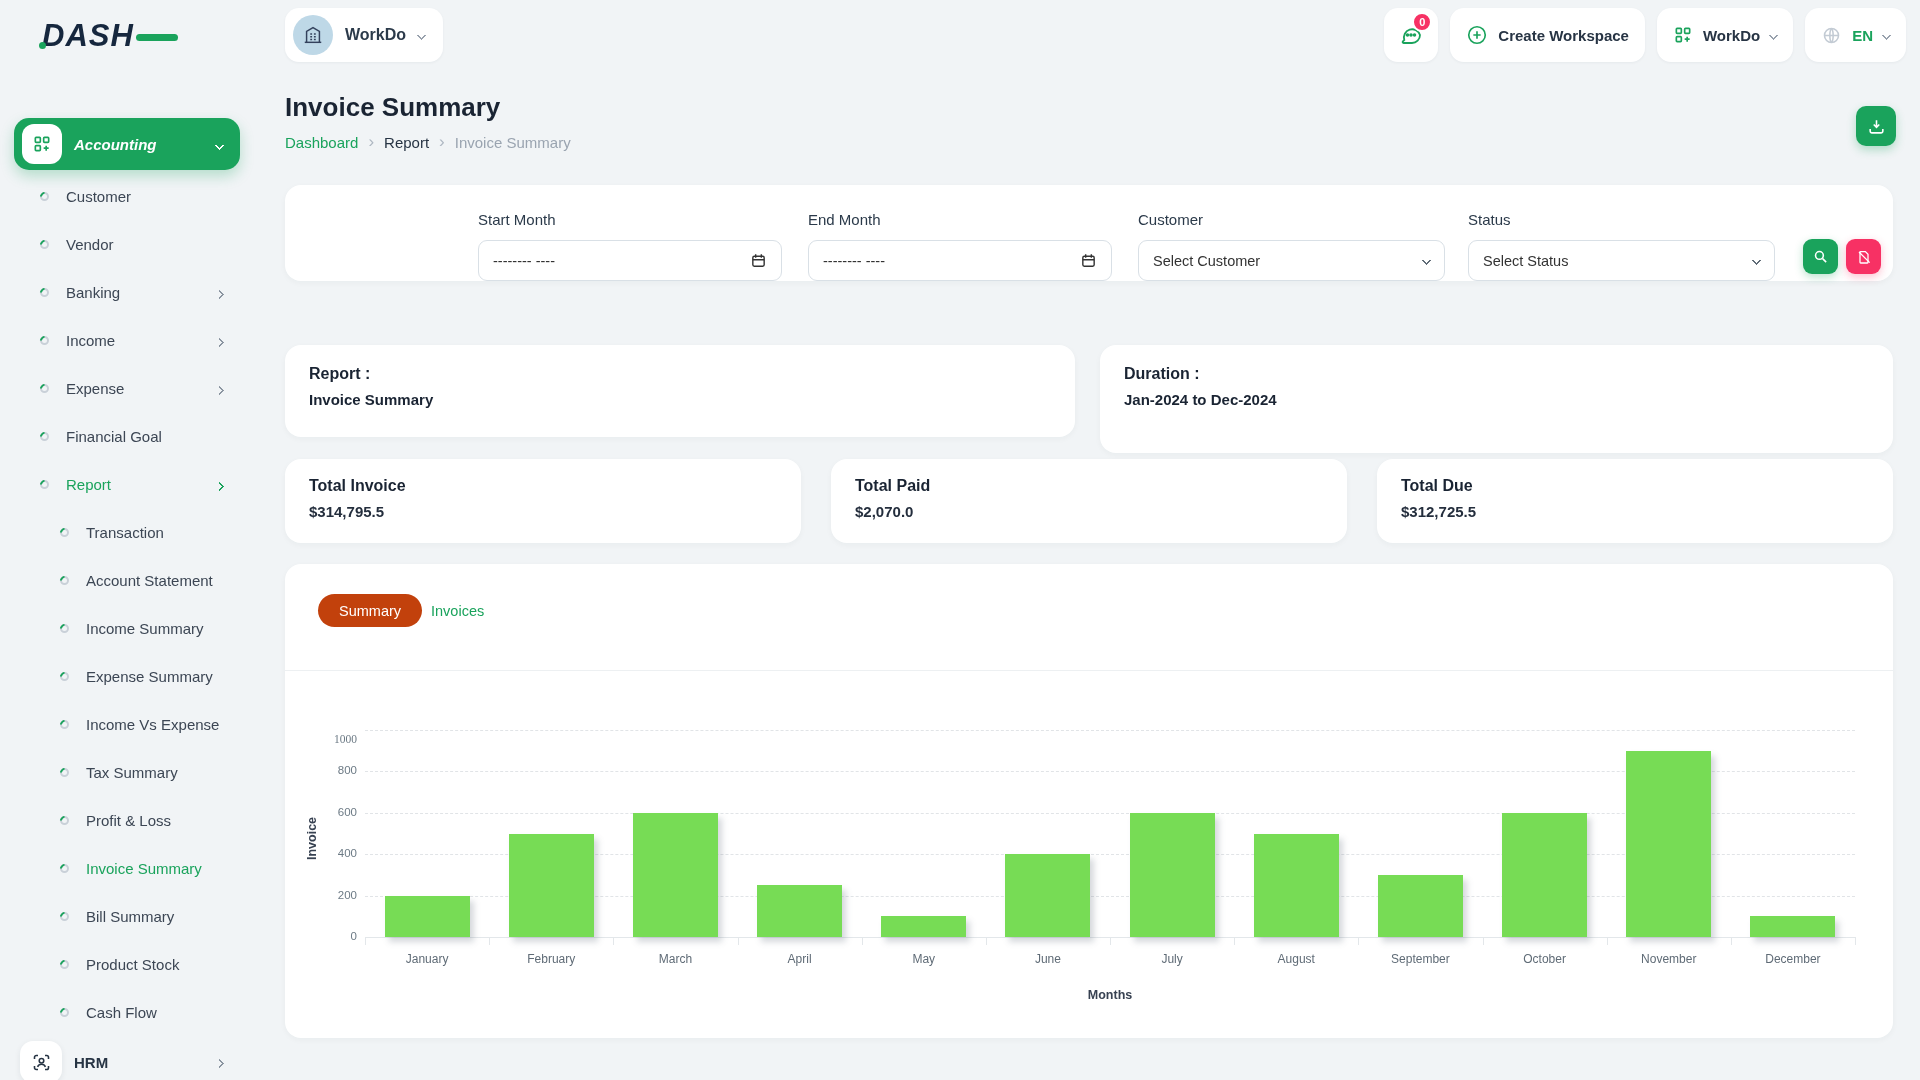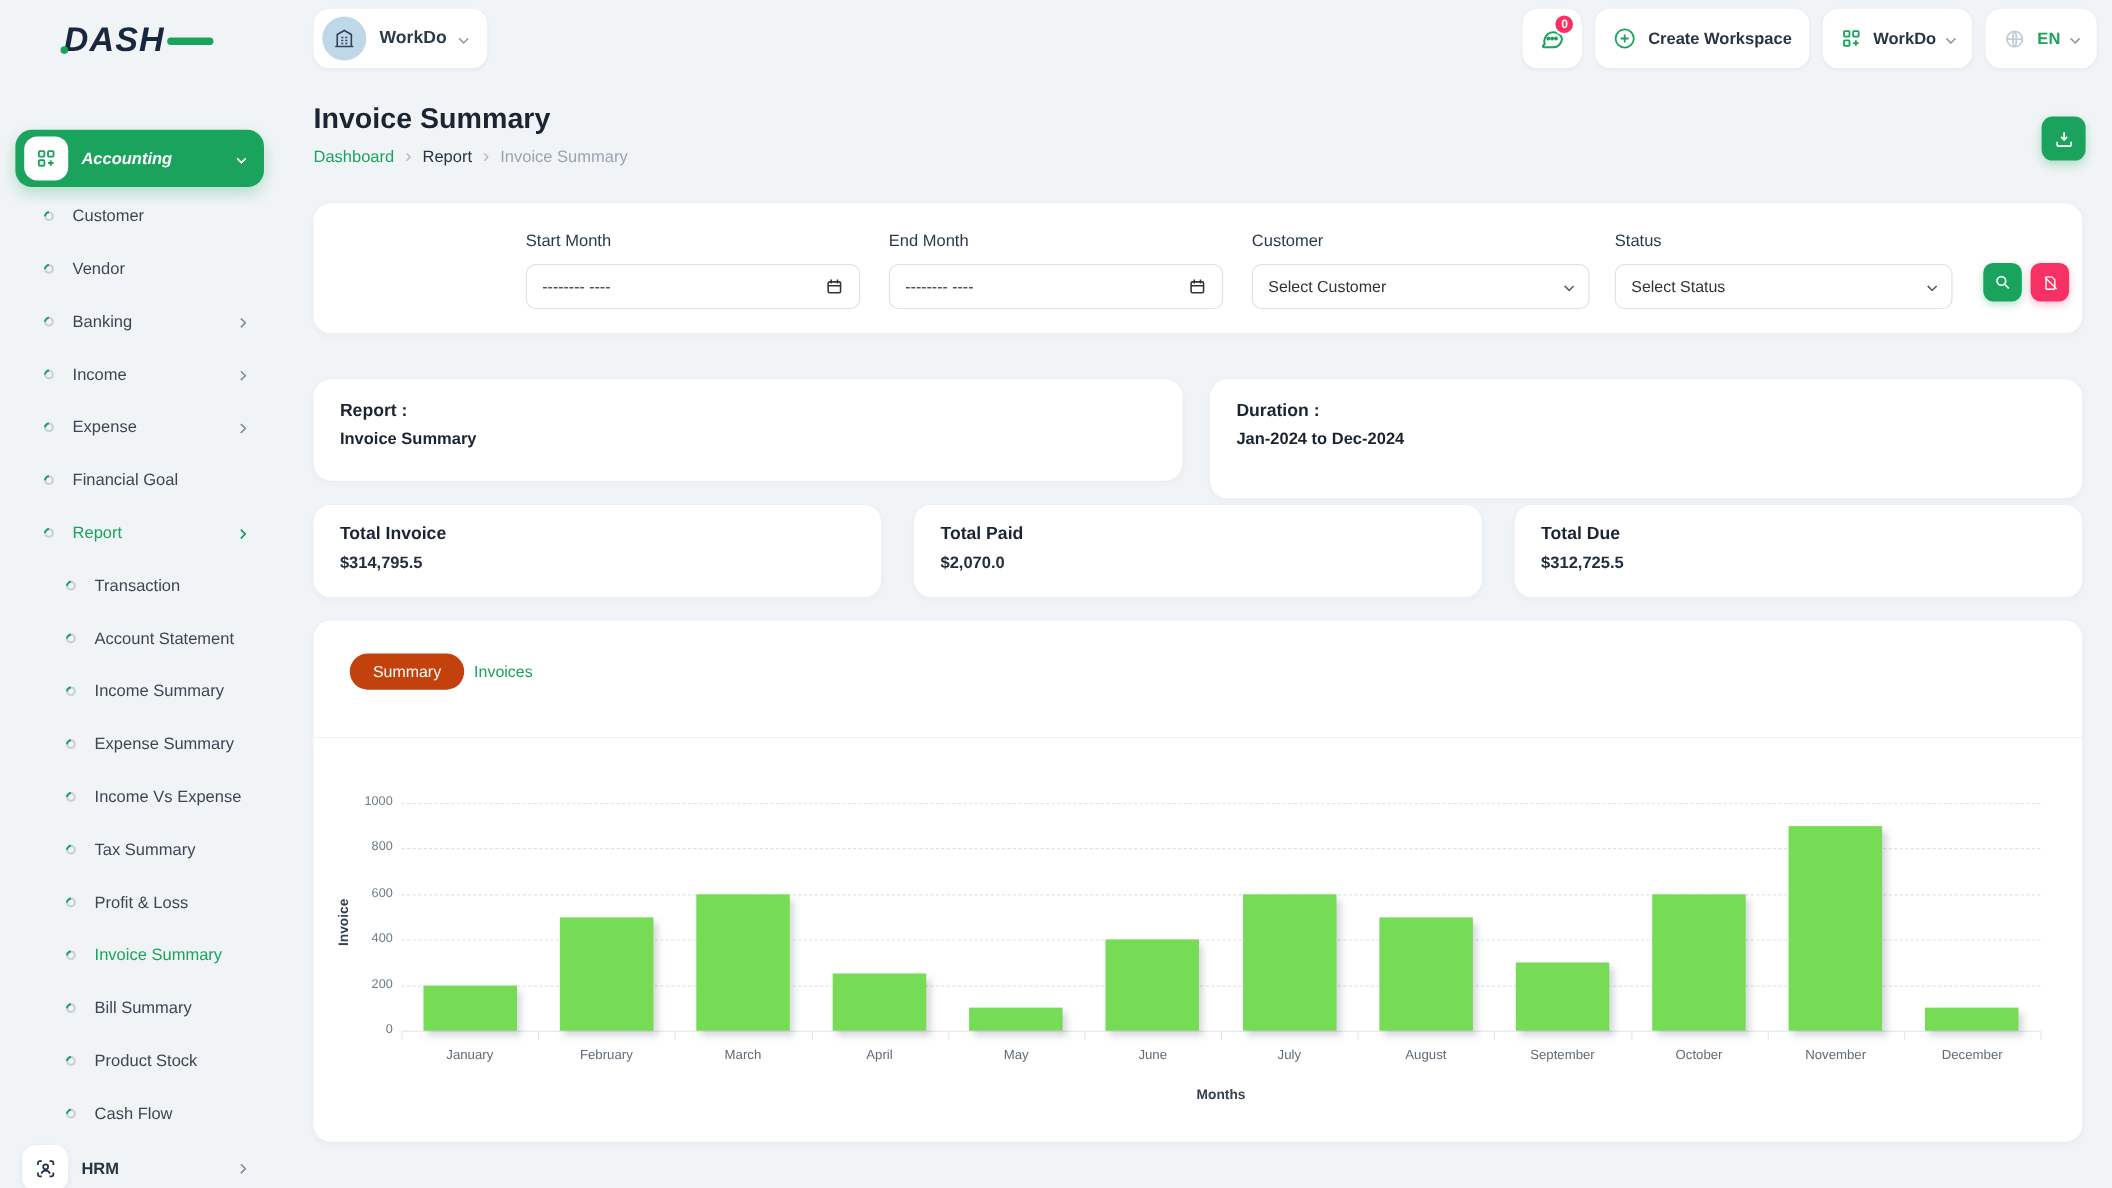--- a/index.html
+++ b/index.html
@@ -8,21 +8,21 @@
 
   
   .card { position:absolute; background:#fff; border-radius:16px;
           box-shadow:0 2px 6px rgba(25,39,52,.04); }
   .chev { display:inline-block; width:7px; height:7px;
           border-right:2px solid currentColor; border-bottom:2px solid currentColor; border-radius:1px; }
   .chev.right { transform:rotate(-45deg); }
   .chev.down  { transform:rotate(45deg); }
 
   
-  .logo { position:absolute; left:58px; top:18px; width:120px; height:38px; cursor:pointer; }
+  .logo { position:absolute; left:42px; top:18px; width:120px; height:38px; cursor:pointer; }
   .logo-text { font-size:31px; font-weight:900; letter-spacing:1px; color:#16273e; font-style:italic; }
   .logo-bar { position:absolute; right:-16px; top:16px; width:42px; height:7px; border-radius:4px; background:#1aa35c; }
   .logo-dot { position:absolute; left:-3px; bottom:7px; width:7px; height:7px; border-radius:50%; background:#1aa35c; }
 
   .ws-pill { position:absolute; left:285px; top:8px; height:54px; background:#fff; border-radius:14px;
              display:flex; align-items:center; gap:12px; padding:0 18px 0 8px; cursor:pointer;
              box-shadow:0 1px 3px rgba(25,39,52,.05); }
   .ws-avatar { width:40px; height:40px; border-radius:50%; background:#bed8e7;
                display:flex; align-items:center; justify-content:center; }
   .ws-label { font-size:16px; font-weight:600; color:#2b3a4a; }
@@ -70,21 +70,21 @@
   .breadcrumb { position:absolute; left:285px; top:132px; display:flex; align-items:center; gap:10px; font-size:15px; }
   .bc-sep { color:#aeb7c2; font-size:17px; }
   .bc-link { color:#1aa35c; cursor:pointer; }
   .bc-mid { color:#273444; cursor:pointer; }
   .bc-cur { color:#9aa4b0; }
   .dl-btn { position:absolute; left:1856px; top:106px; width:40px; height:40px; background:#1aa35c;
             border-radius:10px; display:flex; align-items:center; justify-content:center; cursor:pointer;
             box-shadow:0 4px 10px rgba(26,163,92,.3); }
 
   
-  .filter-card { left:285px; top:185px; width:1608px; height:118px; }
+  .filter-card { left:285px; top:185px; width:1608px; height:96px; }
   .f-label { position:absolute; top:26px; font-size:15px; color:#2b3a4a; }
   .f-input { position:absolute; top:55px; height:41px; background:#fff; border:1px solid #d9e0e6;
              border-radius:9px; display:flex; align-items:center; justify-content:space-between;
              padding:0 14px; cursor:pointer; font-size:14.5px; color:#333; }
   .f-btn { position:absolute; top:54px; width:35px; height:35px; border-radius:9px;
            display:flex; align-items:center; justify-content:center; cursor:pointer; }
   .f-btn.search { background:#1aa35c; box-shadow:0 3px 8px rgba(26,163,92,.3); }
   .f-btn.reset  { background:#f73164; box-shadow:0 3px 8px rgba(247,49,100,.3); }
 
   
@@ -372,21 +372,21 @@
   <div class="y-lab" style="left: 20px; top: 366px;">0</div>
       <div class="gridline" style="left: 80px; width: 1490px; top: 331.6px;"></div>
       <div class="y-lab" style="left: 20px; top: 324.6px;">200</div>
       <div class="gridline" style="left: 80px; width: 1490px; top: 290.2px;"></div>
       <div class="y-lab" style="left: 20px; top: 283.2px;">400</div>
       <div class="gridline" style="left: 80px; width: 1490px; top: 248.8px;"></div>
       <div class="y-lab" style="left: 20px; top: 241.8px;">600</div>
       <div class="gridline" style="left: 80px; width: 1490px; top: 207.4px;"></div>
       <div class="y-lab" style="left: 20px; top: 200.4px;">800</div>
       <div class="gridline" style="left: 80px; width: 1490px; top: 166px;"></div>
-      <div class="y-lab" style="left: 20px; top: 159px;">1000</div>
+      <div class="y-lab" style="left: 20px; top: 169px; font-family: Liberation Serif, serif;">1000</div>
       <div class="baseline" style="left: 80px; width: 1490px; top: 373px;"></div>
       <div class="x-tick" style="left: 80px; top: 373px;"></div>
       <div class="x-tick" style="left: 204.167px; top: 373px;"></div>
       <div class="x-tick" style="left: 328.333px; top: 373px;"></div>
       <div class="x-tick" style="left: 452.5px; top: 373px;"></div>
       <div class="x-tick" style="left: 576.667px; top: 373px;"></div>
       <div class="x-tick" style="left: 700.833px; top: 373px;"></div>
       <div class="x-tick" style="left: 825px; top: 373px;"></div>
       <div class="x-tick" style="left: 949.167px; top: 373px;"></div>
       <div class="x-tick" style="left: 1073.33px; top: 373px;"></div>

